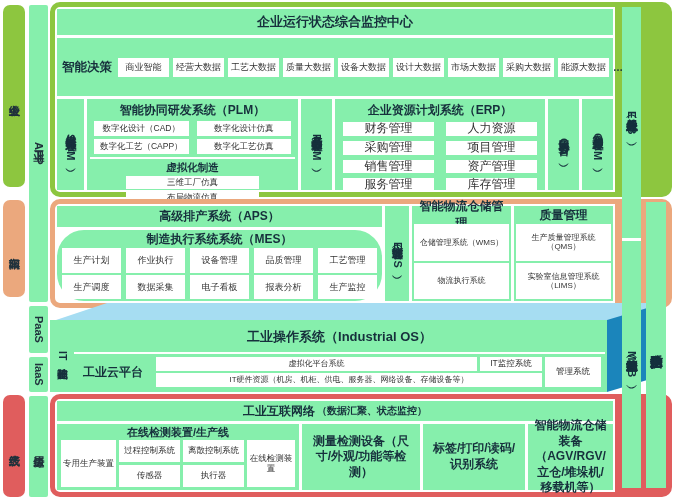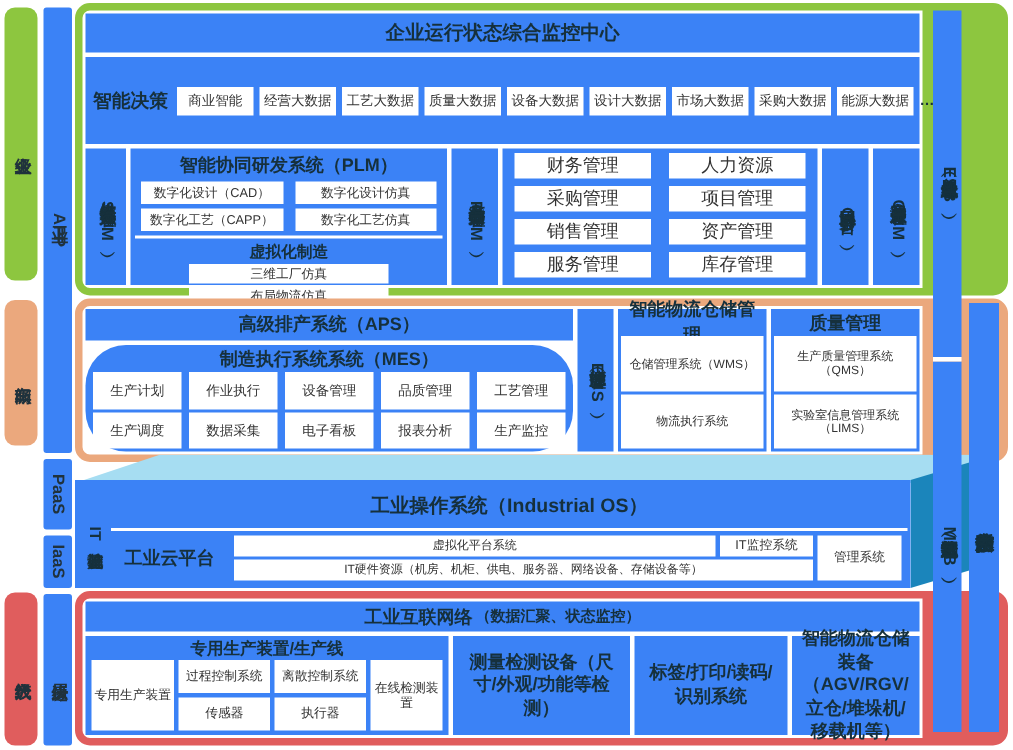--- a/index.html
+++ b/index.html
@@ -1,19 +1,19 @@
 <!DOCTYPE html>
 <html><head>
 <meta charset="utf-8">
 <style>
   html,body{margin:0;padding:0;background:#fff;}
   #page{position:relative;width:675px;height:500px;background:#fff;overflow:hidden;
         font-family:"Liberation Sans",sans-serif;color:#16303c;}
   .abs{position:absolute;}
-  .blue{background:#3b82f6;}
+  .blue{background:#86efac;}
   .cc{display:flex;align-items:center;justify-content:center;text-align:center;}
   .v{writing-mode:vertical-rl;text-orientation:mixed;}
   .vtxt{writing-mode:vertical-rl;text-orientation:mixed;letter-spacing:1px;font-weight:bold;}
   .rail{border-radius:7px;font-size:11px;font-weight:bold;color:#20323c;}
   .bar{z-index:5;font-size:11.5px;font-weight:bold;color:#14303d;}
   .frame{left:50px;width:622px;box-sizing:border-box;border-style:solid;
          border-width:5px 57px 5px 5px;border-radius:10px;background:#fff;
          display:flex;flex-direction:column;gap:3px;padding:2px;}
   .wbox{background:#fff;color:#333;display:flex;align-items:center;justify-content:center;
         text-align:center;line-height:1.15;}
@@ -118,20 +118,21 @@
           <span class="wbox">三维工厂仿真</span>
           <span class="wbox">布局物流仿真</span>
         </div>
       </div>
 
       <div class="blue cc vb" style="width:31px;">
         <span class="vtxt" style="max-height:82px;">产品数据管理（PDM）</span>
       </div>
 
       <div class="blue col erp">
+        <div class="t cc">企业资源计划系统（ERP）</div>
         <div class="egrid">
           <span class="wbox">财务管理</span>
           <span class="wbox">人力资源</span>
           <span class="wbox">采购管理</span>
           <span class="wbox">项目管理</span>
           <span class="wbox">销售管理</span>
           <span class="wbox">资产管理</span>
           <span class="wbox">服务管理</span>
           <span class="wbox">库存管理</span>
         </div>
@@ -214,21 +215,21 @@
     </div>
   </div>
 
   <div class="abs frame" style="top:394px;height:103px;border-color:#E05D5D;">
     <div id="netbar" class="blue cc">
       <span class="m">工业互联网络</span>
       <span class="s">（数据汇聚、状态监控）</span>
     </div>
     <div id="prod">
       <div class="blue col auto">
-        <div class="t cc">专用生产装置/生产线</div>
+        <div class="t cc">在线检测装置/生产线</div>
         <div class="abody">
           <span class="wbox" style="width:55px;">专用生产装置</span>
           <div class="col f1" style="gap:3px;">
             <div class="row f1" style="gap:3px;justify-content:center;">
               <span class="wbox f1">过程控制系统</span>
               <span class="wbox f1">离散控制系统</span>
             </div>
             <div class="row f1" style="gap:3px;">
               <span class="wbox f1">传感器</span>
               <span class="wbox f1">执行器</span>

